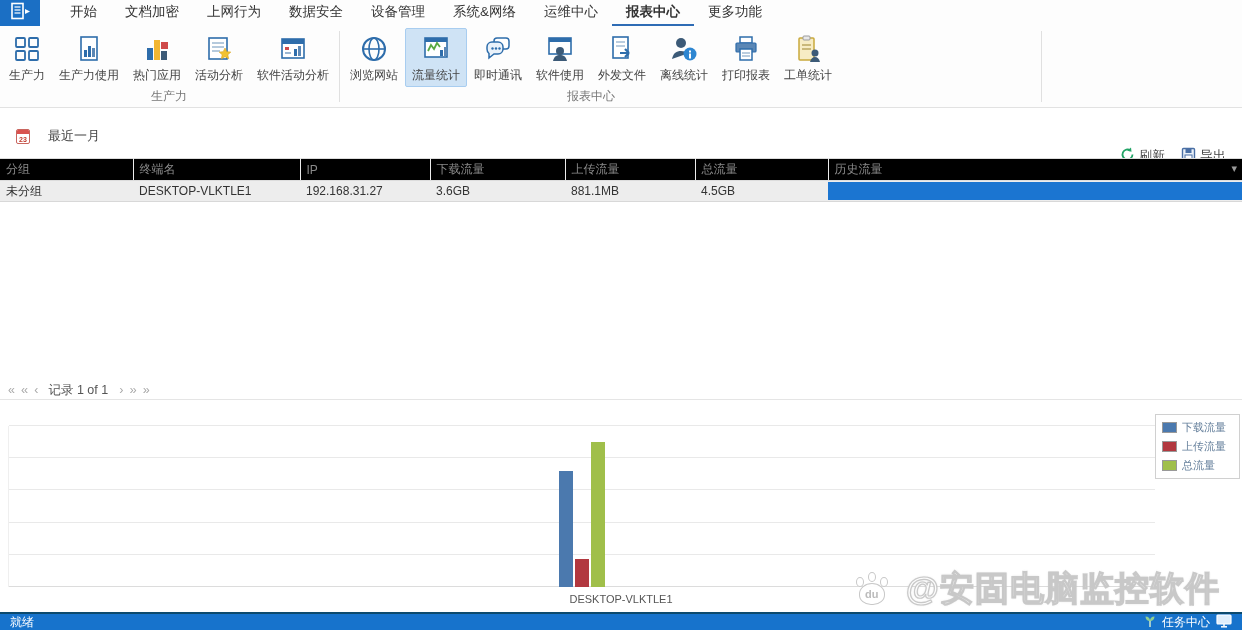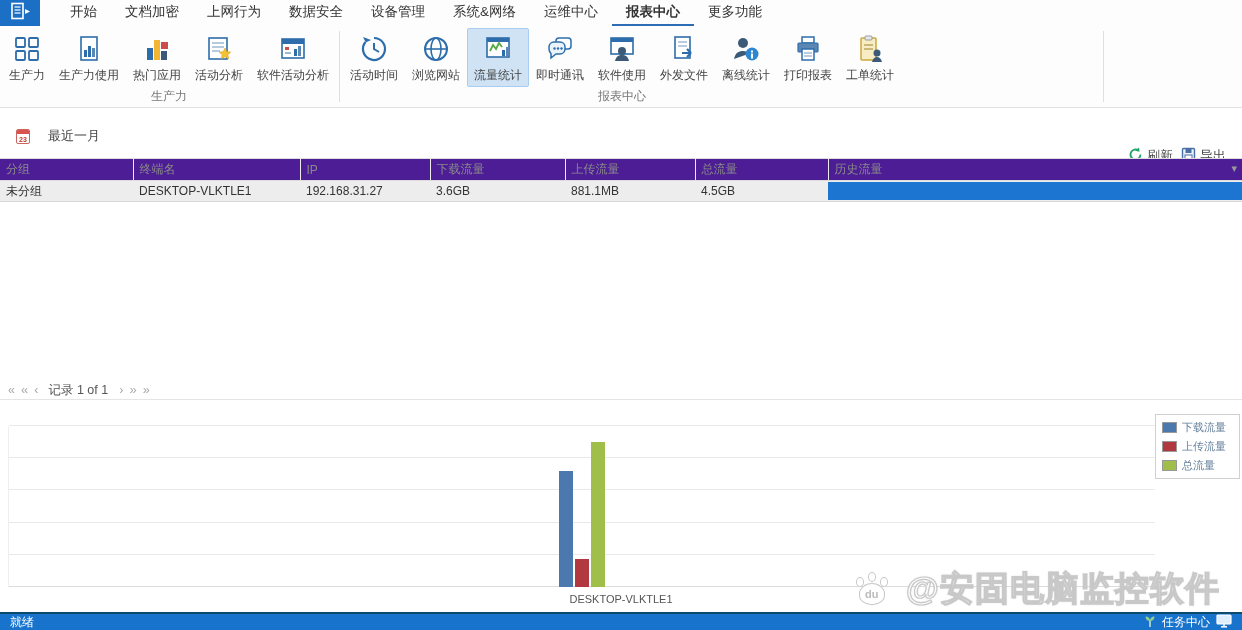--- a/index.html
+++ b/index.html
@@ -30,29 +30,29 @@
   .rsep { width:1px; background:#e0e0e0; margin:5px 3px; }
 
   
   .toolbar { position:absolute; top:116px; left:0; right:0; height:40px;
     display:flex; align-items:center; padding:0 16px; background:#fff; }
   .datefilter { display:flex; align-items:center; gap:18px; font-size:13px; color:#444; cursor:pointer; }
   .cal { width:14px; height:15px; border:1px solid #c9665f; border-radius:2px; background:#fff;
     position:relative; overflow:hidden; }
   .cal::before { content:""; position:absolute; top:0; left:0; right:0; height:4px; background:#d9534f; }
   .calday { position:absolute; bottom:0; left:0; right:0; text-align:center; font-size:7px; color:#c0392b; font-weight:bold; }
-  .tool-actions { margin-left:auto; display:flex; align-items:center; gap:8px;margin-top:40px; }
+  .tool-actions { margin-left:auto; display:flex; align-items:center; gap:16px;margin-top:40px; }
   .toolbtn { display:flex; align-items:center; gap:4px; font-size:13px; color:#444; cursor:pointer; }
 
   
   .grid { position:absolute; top:158px; left:0; right:0; }
   table { width:100%; border-collapse:collapse; table-layout:fixed; }
   th { height:22px; font-weight:normal; text-align:left; font-size:12px; color:#8a8a8a;
     border-top:1px solid #dcdcdc; border-bottom:1px solid #dcdcdc; border-right:1px solid #ececec;
-    padding:0 6px; background:#4c1d95; position:relative; }
+    padding:0 6px; background:#000000; position:relative; }
   th:last-child { border-right:none; }
   td { height:21px; font-size:12px; color:#333; padding:0 6px; background:#ededed;
     border-bottom:1px solid #d8d8d8; }
   td.history-cell { padding:0; position:relative; }
   .history-bar { position:absolute; top:1px; bottom:1px; left:0; background:#1b75d1; }
   .hdr-caret { position:absolute; right:5px; top:3px; color:#9a9a9a; font-size:11px; cursor:pointer; }
 
   
   .pager { position:absolute; top:381px; left:0; right:0; height:19px; display:flex;
     align-items:center; gap:7px; padding:0 8px; font-size:12.5px; color:#a8a8a8;
@@ -190,30 +190,20 @@
           <span class="rlabel">软件活动分析</span>
         </div>
       </div>
       <div class="rglabel">生产力</div>
     </div>
 
     <div class="rsep"></div>
 
     <div class="rgroup">
       <div class="rbtns">
-        <div class="rbtn">
-          <span class="ricon">
-              <svg width="30" height="30">
-                <path d="M15 4a11 11 0 1 1-8.5 4" fill="none" stroke="#2e6dab" stroke-width="2.2"></path>
-                <path d="M4 3l2.8 5.5L12 6z" fill="#2e6dab"></path>
-                <path d="M15 9v6l5 3" fill="none" stroke="#2e6dab" stroke-width="2"></path>
-              </svg>
-            </span>
-          <span class="rlabel">活动时间</span>
-        </div>
         <div class="rbtn">
           <span class="ricon">
               <svg width="30" height="30">
                 <circle cx="15" cy="15" r="11" fill="none" stroke="#2e6dab" stroke-width="2"></circle>
                 <ellipse cx="15" cy="15" rx="5" ry="11" fill="none" stroke="#2e6dab" stroke-width="1.6"></ellipse>
                 <line x1="4" y1="15" x2="26" y2="15" stroke="#2e6dab" stroke-width="1.6"></line>
               </svg>
             </span>
           <span class="rlabel">浏览网站</span>
         </div>

